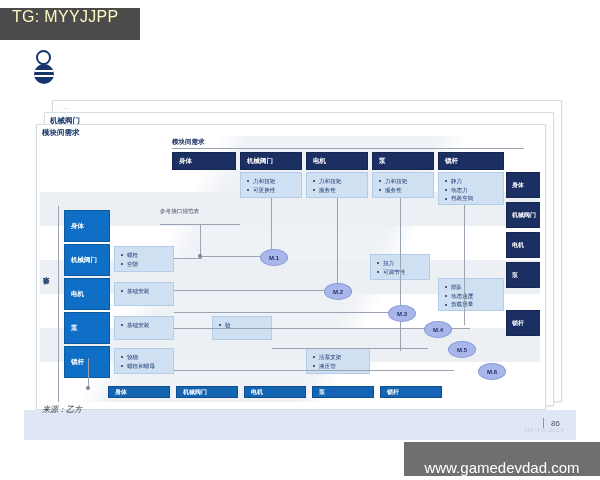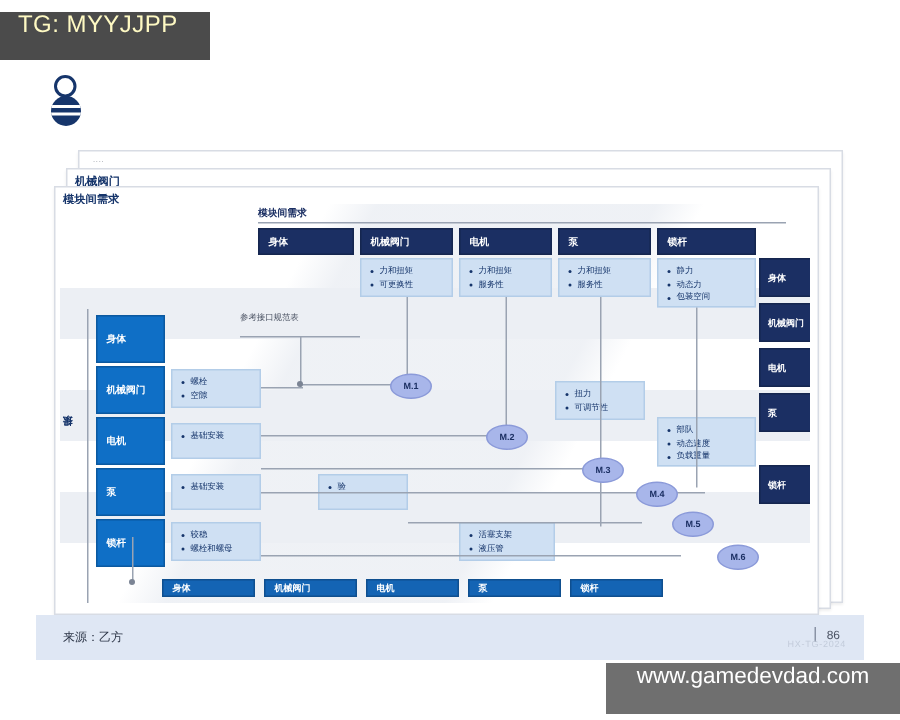--- a/index.html
+++ b/index.html
@@ -128,38 +128,38 @@
   .vert-label{
     position:absolute;font-size:6.5px;font-weight:bold;color:#16356b;
     writing-mode:vertical-rl;transform:rotate(180deg);letter-spacing:1px;
   }
   
   .footer-bar{
     position:absolute;left:24px;top:410px;width:552px;height:30px;
     background:#dfe7f4;box-sizing:border-box;
   }
   .footer-src{
-    position:absolute;left:42px;top:419px;font-size:8px;color:#2b3445;
+    position:absolute;left:42px;top:404px;font-size:8px;color:#2b3445;font-style:italic;
   }
   .footer-page{
     position:absolute;right:40px;top:418px;font-size:8px;color:#4a5262;
     display:flex;align-items:center;gap:7px;
   }
   .footer-page .sep{
     display:inline-block;width:1px;height:10px;background:#8a93a5;
   }
   .footer-ghost{
     position:absolute;right:36px;top:427px;font-size:6px;color:#c3ccdb;
     letter-spacing:.5px;
   }
   
   .watermark{
     position:absolute;right:0;bottom:4px;width:196px;height:34px;
     background:#6f6f6f;color:#ffffff;font-size:15px;
-    display:flex;align-items:flex-start;justify-content:center;
+    display:flex;align-items:flex-end;justify-content:center;
   }
 </style>
 </head>
 <body>
 
 <div class="tg-banner">
   <span>TG: MYYJJPP</span>
 </div>
 
 <div class="slide-title-row">

